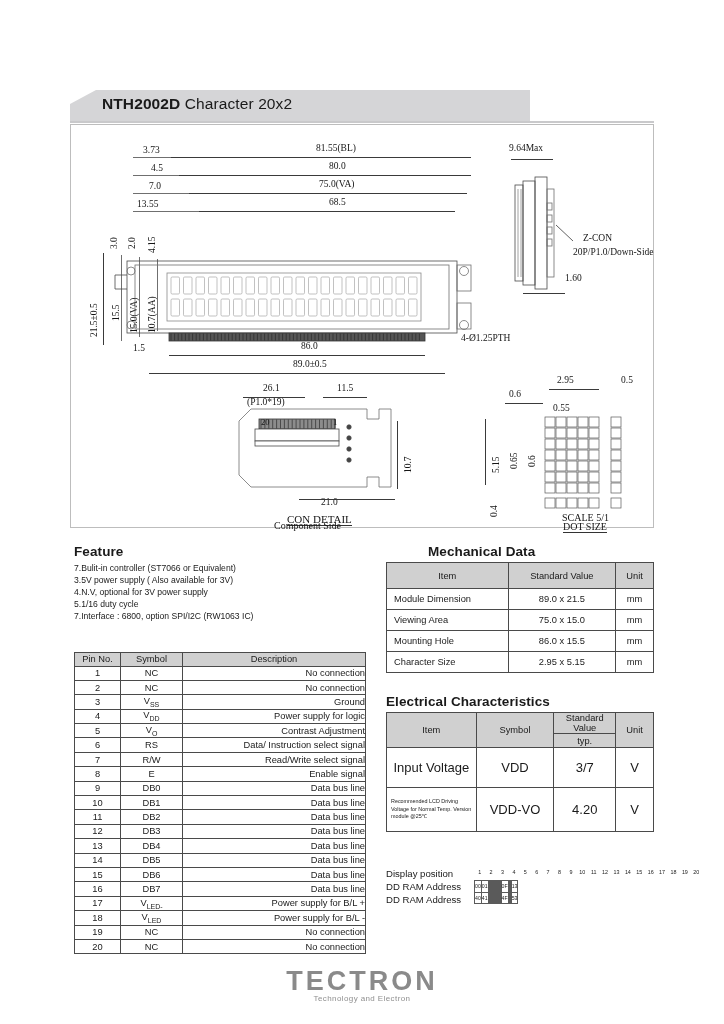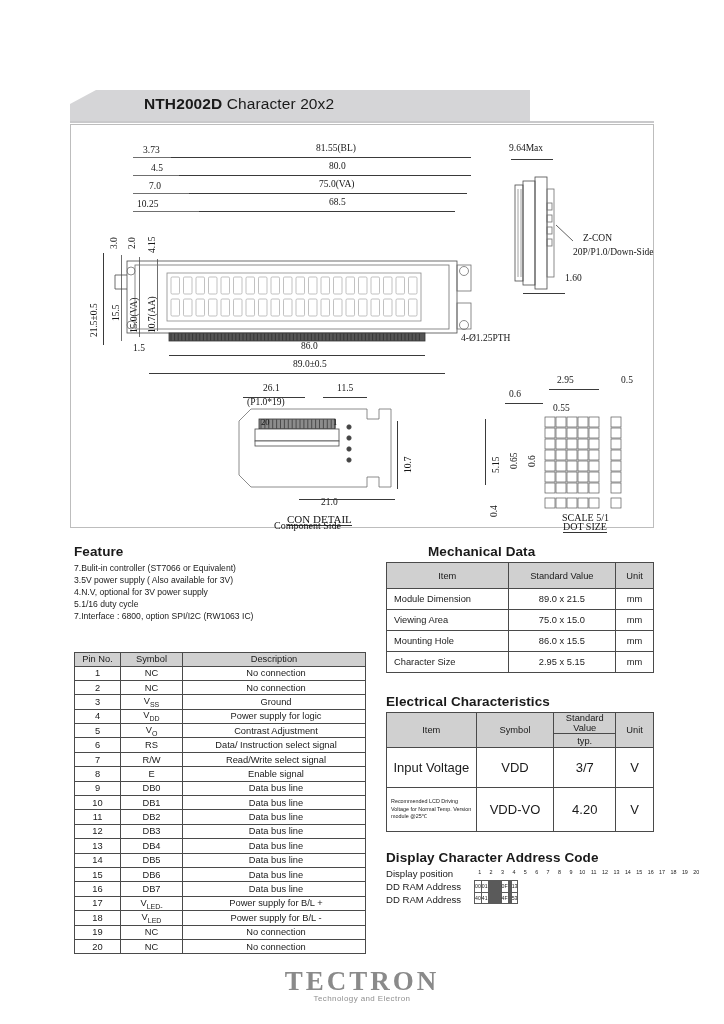--- a/index.html
+++ b/index.html
@@ -15,21 +15,21 @@
   .page { position:absolute; inset:0; }
 
   
   .banner-wrap { position:absolute; left:70px; top:90px; width:584px; height:36px; }
   .banner {
     position:absolute; left:0; top:0; width:460px; height:33px;
     background:#d5d5d7;
     clip-path: polygon(26px 0, 100% 0, 100% 100%, 96.5% 100%, 0 100%, 0 14px);
   }
   .banner-rule { position:absolute; left:0; top:31px; width:584px; height:2px; background:#c9c9cb; }
-  .banner-txt { position:absolute; left:32px; top:5px; font-size:15.5px; letter-spacing:.1px;margin-left:42px; }
+  .banner-txt { position:absolute; left:32px; top:5px; font-size:15.5px; letter-spacing:.1px; }
   .banner-txt b { font-weight:bold; }
   .banner-txt span { font-weight:normal; }
 
   
   .frame {
     position:absolute; left:70px; top:124px; width:584px; height:404px;
     border:1px solid #bdbdbd; background:#fff;
   }
 
   
@@ -48,21 +48,21 @@
 
   table { border-collapse:collapse; position:absolute; font-size:9px; }
   table td, table th { border:1px solid #4a4a4a; padding:0; font-weight:normal; }
 
   
   #pin-table { left:74px; top:652px; width:292px; }
   #pin-table th { background:#d0d0d0; font-size:9.3px; height:13.5px; }
   #pin-table td { height:14.4px; font-size:9.3px; }
   #pin-table td.n { text-align:center; width:46px; }
   #pin-table td.s { text-align:center; width:62px; }
-  #pin-table td.d { text-align:center; padding-left:4px; }
+  #pin-table td.d { text-align:right; padding-left:4px; }
   sub { font-size:7px; }
 
   
   #mech-table { left:386px; top:562px; width:268px; }
   #mech-table th { background:#d0d0d0; height:26px; text-align:center; font-size:9.3px; }
   #mech-table td { height:21px; font-size:9.3px; }
   #mech-table td.i { padding-left:7px; width:122px; }
   #mech-table td.v { text-align:center; width:108px; }
   #mech-table td.u { text-align:center; width:38px; }
 
@@ -81,21 +81,21 @@
   .addr-row { position:absolute; white-space:nowrap; }
   .addr-grid { position:absolute; border:1px solid #4a4a4a; border-collapse:collapse; }
   .addr-grid td { border:1px solid #5a5a5a; width:11.4px; height:10.5px; font-size:5.2px;
                   text-align:center; padding:0; line-height:10.5px; }
   .poshdr { position:absolute; font-size:5.4px; }
   .poshdr span { position:absolute; text-align:center; width:11.4px; }
 
   
   .logo { position:absolute; left:0; right:0; top:966px; text-align:center; }
   .logo-main { font-size:27px; font-weight:bold; color:#8a8a8a; letter-spacing:3px;
-               font-family:Liberation Serif, serif; }
+               font-family:Liberation Sans, sans-serif; }
   .logo-sub { font-size:8px; color:#8f8f8f; letter-spacing:.4px; margin-top:-3px; }
 </style>
 </head>
 <body>
 
 <div class="page">
 
   <div class="banner-wrap">
     <div class="banner"></div>
     <div class="banner-rule"></div>
@@ -103,21 +103,21 @@
       <b>NTH2002D</b>
       <span>Character 20x2</span>
     </div>
   </div>
 
   <div class="frame">
 
     <div class="dw dim" style="left:72px; top:20px;">3.73</div>
     <div class="dw dim" style="left:80px; top:38px;">4.5</div>
     <div class="dw dim" style="left:78px; top:56px;">7.0</div>
-    <div class="dw dim" style="left:66px; top:74px;">10.25</div>
+    <div class="dw dim" style="left:66px; top:74px;">13.55</div>
 
     <div class="hl thin" style="left:62px; top:32px; width:100px;"></div>
     <div class="hl thin" style="left:62px; top:50px; width:108px;"></div>
     <div class="hl thin" style="left:62px; top:68px; width:118px;"></div>
     <div class="hl thin" style="left:62px; top:86px; width:128px;"></div>
 
     <div class="dw dim" style="left:245px; top:18px;">81.55(BL)</div>
     <div class="dw dim" style="left:258px; top:36px;">80.0</div>
     <div class="dw dim" style="left:248px; top:54px;">75.0(VA)</div>
     <div class="dw dim" style="left:258px; top:72px;text-align:right;">68.5</div>
@@ -605,21 +605,20 @@
       </tr>
       <tr>
         <td class="note" style="height:44px;">Recommended LCD Driving Voltage for Normal Temp. Version module @25℃</td>
         <td class="sym">VDD-VO</td>
         <td class="v">4.20</td>
         <td class="u">V</td>
       </tr>
     </tbody>
   </table>
 
-  <div class="h2" style="left:386px; top:850px;">Display Character Address Code</div>
   <div class="addr">
     <div class="addr-row" style="left:0; top:0;">Display position</div>
     <div class="addr-row" style="left:0; top:13px;">DD  RAM  Address</div>
     <div class="addr-row" style="left:0; top:26px;">DD  RAM  Address</div>
     <div class="poshdr" id="pos-header" style="left:88px; top:1px; width:232px; height:8px;">
         <span style="left: 0px;">1</span>
         <span style="left: 11.4px;">2</span>
         <span style="left: 22.8px;">3</span>
         <span style="left: 34.2px;">4</span>
         <span style="left: 45.6px;">5</span>

